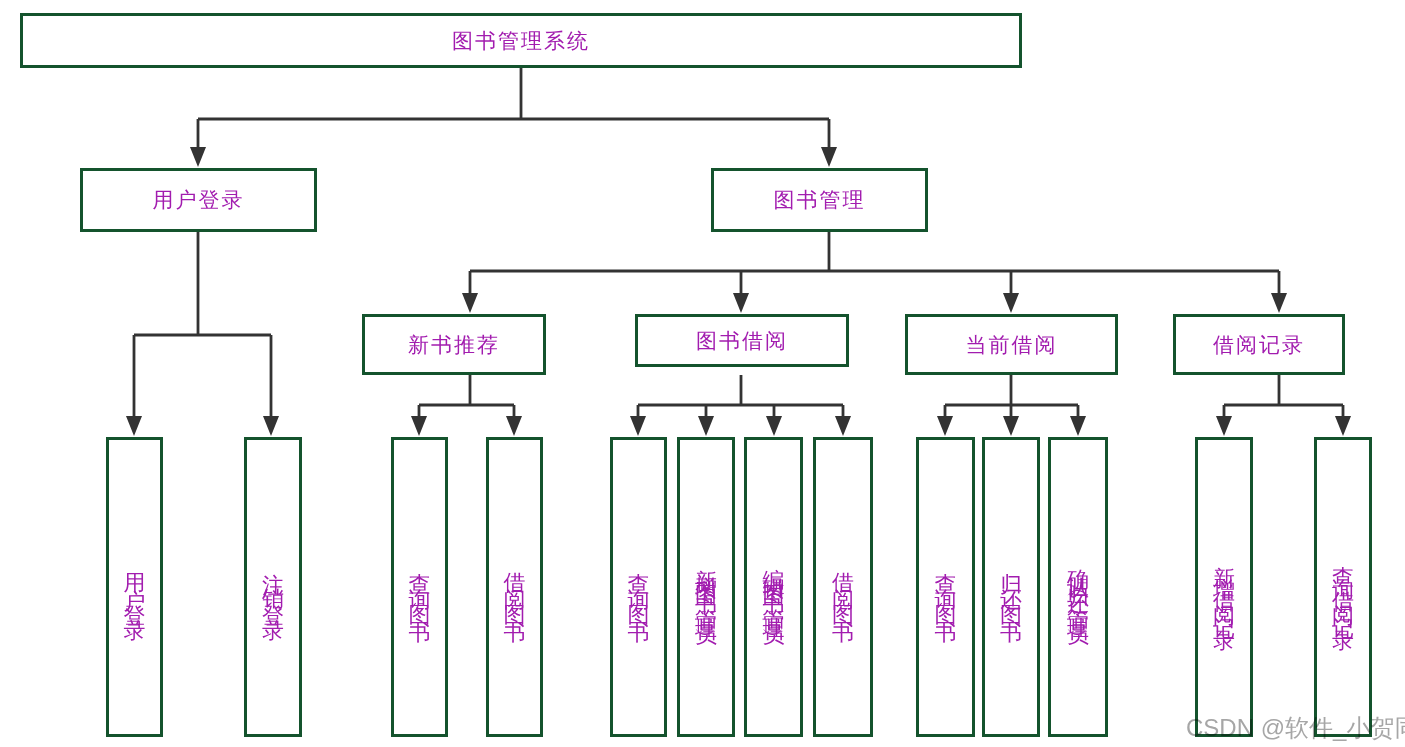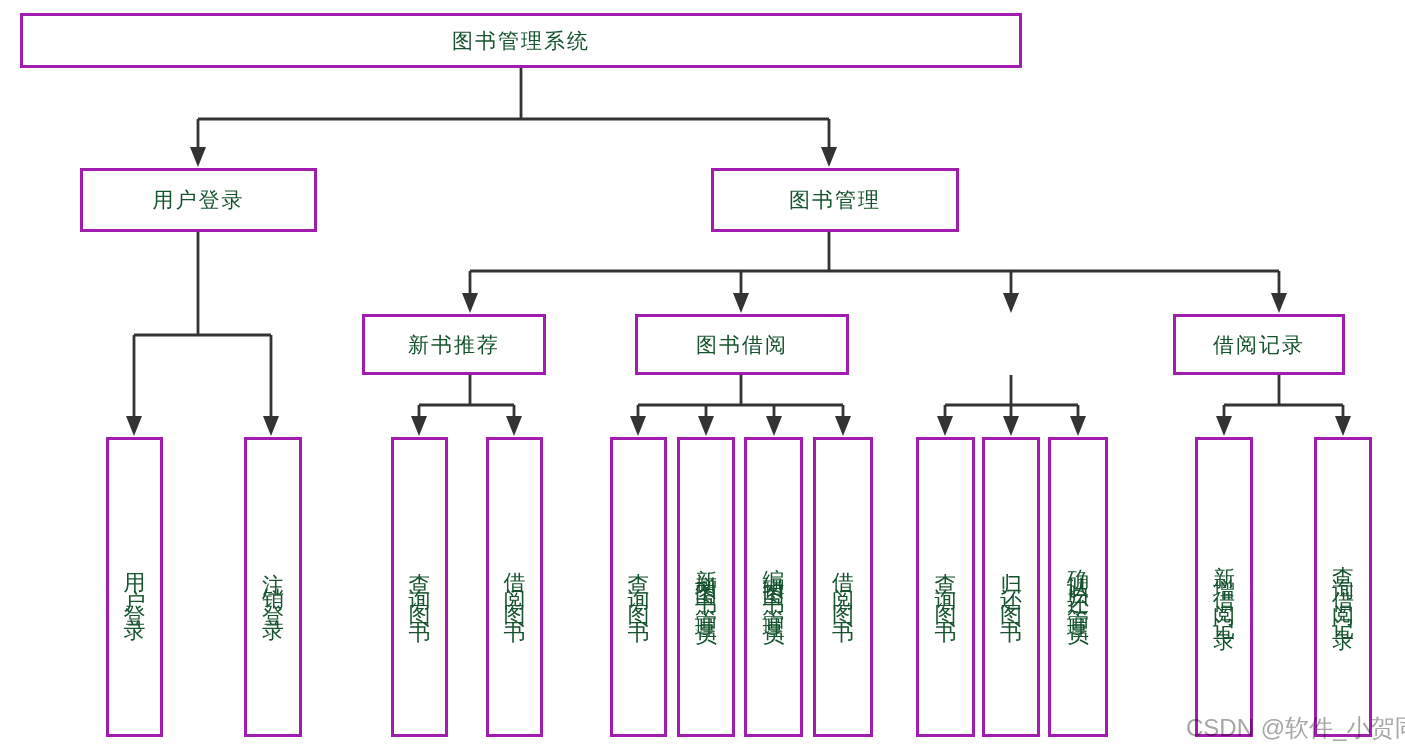--- a/index.html
+++ b/index.html
@@ -8,27 +8,27 @@
     width: 1405px;
     height: 747px;
     background: #ffffff;
     font-family: "Liberation Sans", "DejaVu Sans", sans-serif;
     overflow: hidden;
   }
   .wires { position: absolute; left: 0; top: 0; z-index: 1; }
   .node {
     position: absolute;
     box-sizing: border-box;
-    border: 3px solid #a21caf;
+    border: 3px solid #14532d;
     background: #ffffff;
     display: flex;
     align-items: center;
     justify-content: center;
     z-index: 2;
-    color: #14532d;
+    color: #a21caf;
   }
   .hbox span {
     font-size: 21px;
     letter-spacing: 2px;
     white-space: nowrap;
   }
   .vbox span {
     writing-mode: vertical-rl;
     text-orientation: mixed;
     font-size: 22px;
@@ -133,29 +133,32 @@
     </g>
   </svg>
 
   <div class="node hbox" style="left:20px; top:13px; width:1002px; height:55px;">
     <span>图书管理系统</span>
   </div>
 
   <div class="node hbox" style="left:80px; top:168px; width:237px; height:64px;">
     <span>用户登录</span>
   </div>
-  <div class="node hbox" style="left:711px; top:168px; width:248px; height:64px;">
+  <div class="node hbox" style="left:711px; top:168px; width:217px; height:64px;">
     <span>图书管理</span>
   </div>
 
   <div class="node hbox" style="left:362px; top:314px; width:184px; height:61px;">
     <span>新书推荐</span>
   </div>
-  <div class="node hbox" style="left:635px; top:314px; width:214px; height:61px;text-align:center;">
+  <div class="node hbox" style="left:635px; top:314px; width:214px; height:53px;text-align:center;">
     <span>图书借阅</span>
+  </div>
+  <div class="node hbox" style="left:905px; top:314px; width:213px; height:61px;">
+    <span>当前借阅</span>
   </div>
   <div class="node hbox" style="left:1173px; top:314px; width:172px; height:61px;">
     <span>借阅记录</span>
   </div>
 
   <div class="node vbox sp4" style="left:106px; top:437px; width:57px; height:300px;">
     <span>用户登录</span>
   </div>
   <div class="node vbox sp4" style="left:244px; top:437px; width:58px; height:300px;">
     <span>注销登录</span>

